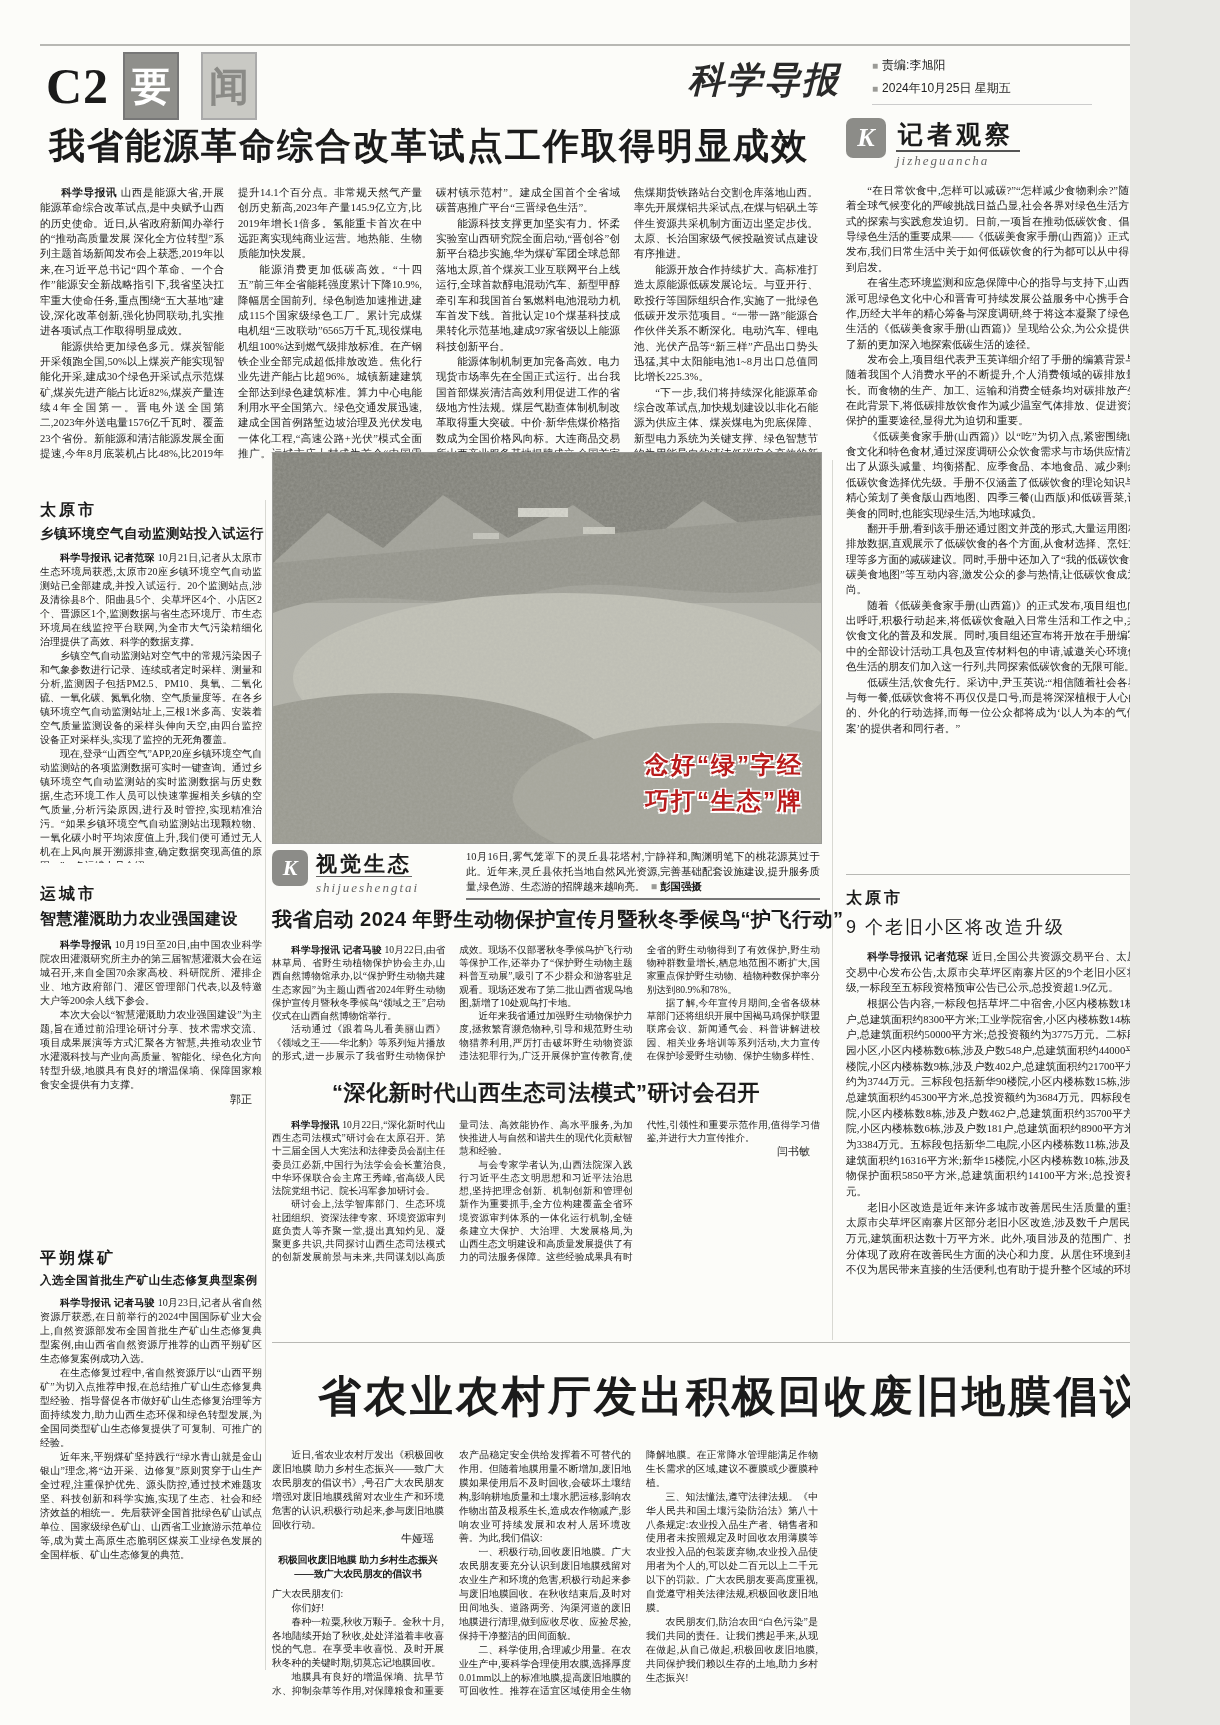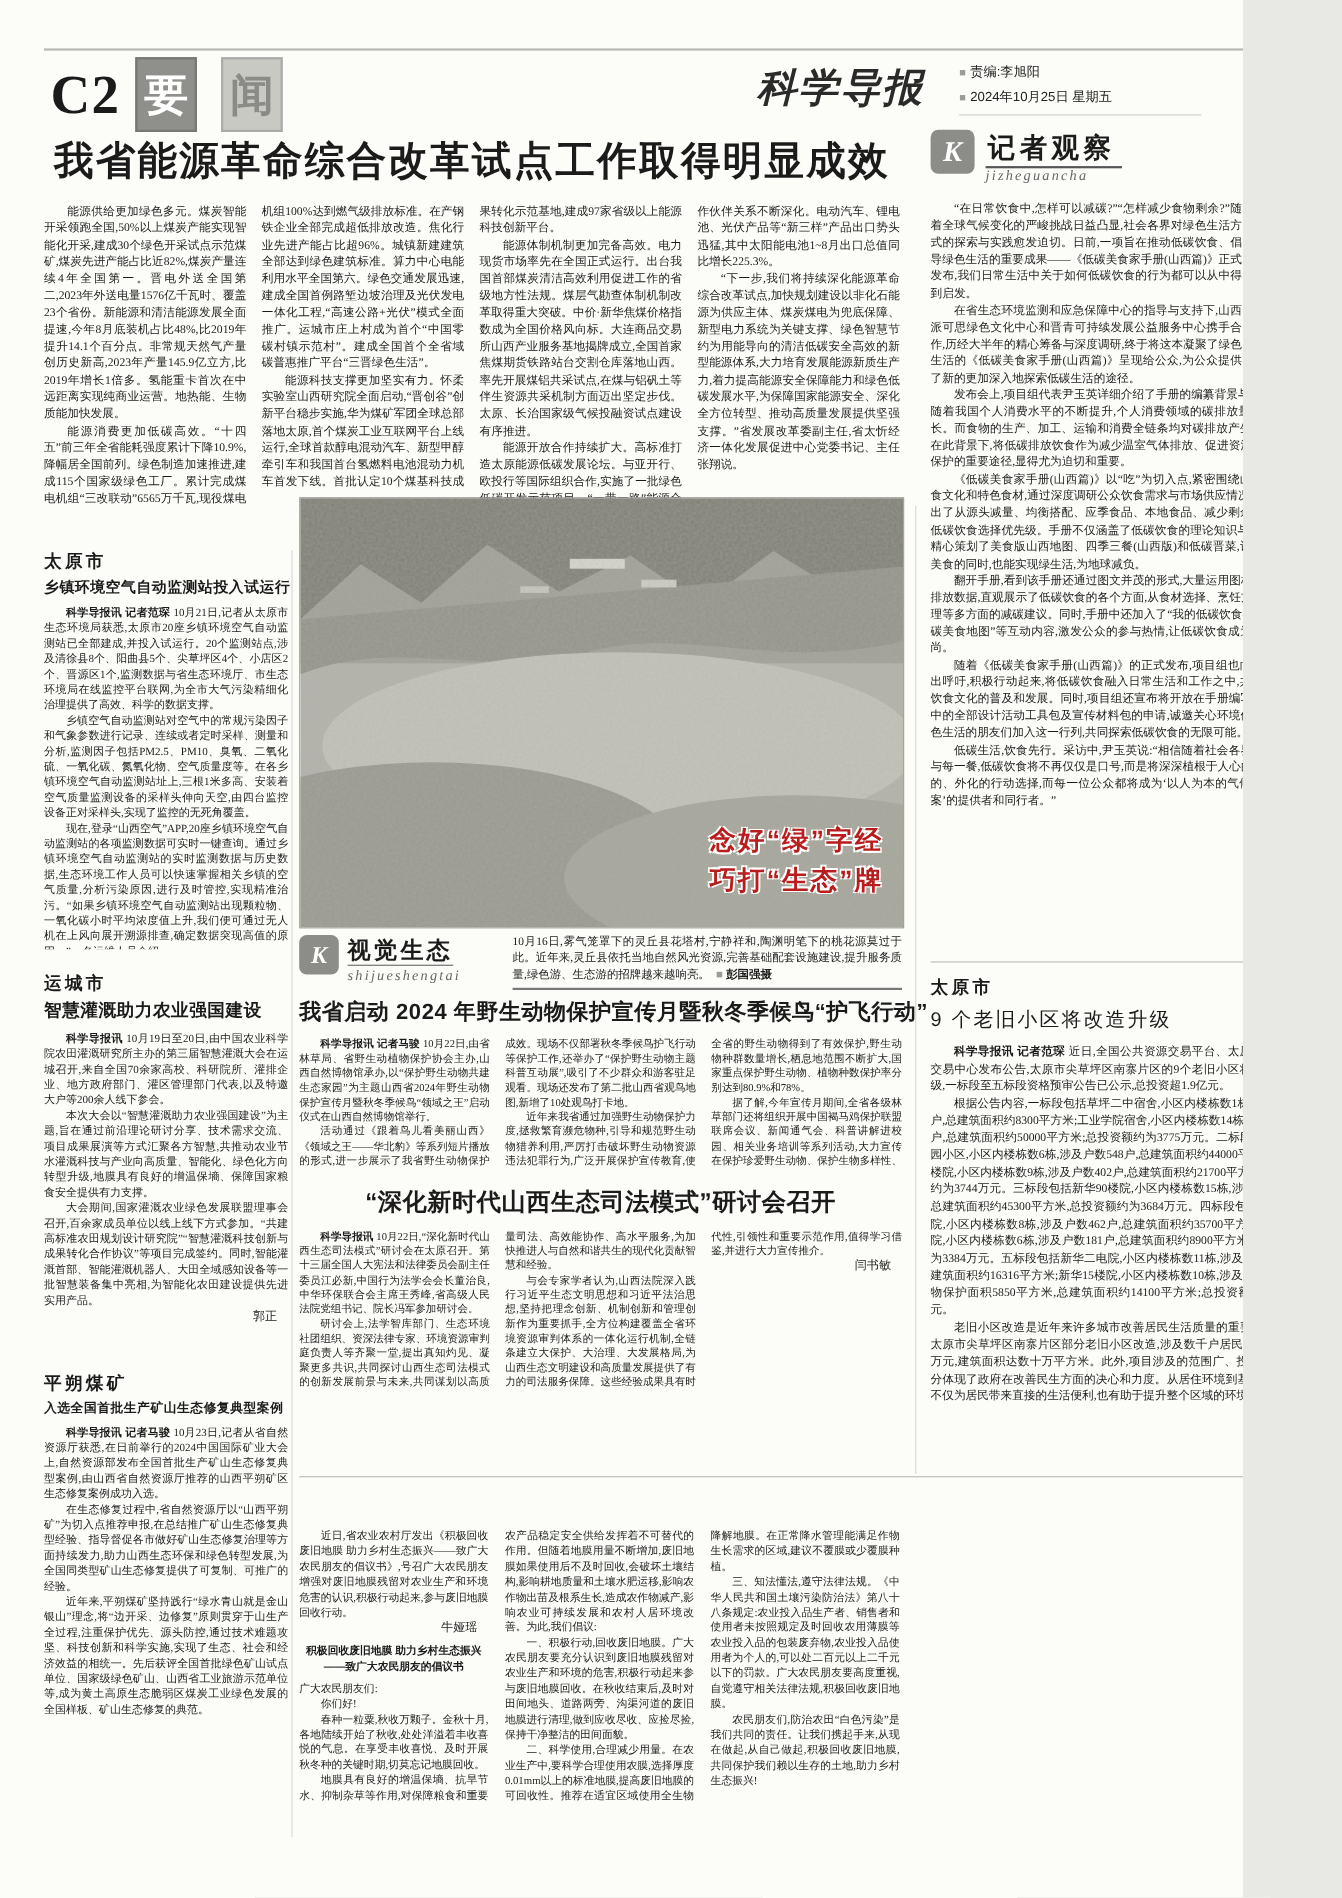--- a/index.html
+++ b/index.html
@@ -107,20 +107,21 @@
       <span class="sq">■</span><span>责编:李旭阳</span>
     </div>
     <div>
       <span class="sq">■</span><span>2024年10月25日 星期五</span>
     </div>
   </div>
 
   <div class="abs" style="left:40px;top:122px;width:778px;">
     <div class="lead-headline">我省能源革命综合改革试点工作取得明显成效</div>
     <div class="lead-body" style="margin-top:14px;position:relative;">
+      <p class="bp"><b class="dl">科学导报讯 </b><span>山西是能源大省,开展能源革命综合改革试点,是中央赋予山西的历史使命。近日,从省政府新闻办举行的“推动高质量发展 深化全方位转型”系列主题首场新闻发布会上获悉,2019年以来,在习近平总书记“四个革命、一个合作”能源安全新战略指引下,我省坚决扛牢重大使命任务,重点围绕“五大基地”建设,深化改革创新,强化协同联动,扎实推进各项试点工作取得明显成效。</span></p>
       <p class="bp">能源供给更加绿色多元。煤炭智能开采领跑全国,50%以上煤炭产能实现智能化开采,建成30个绿色开采试点示范煤矿,煤炭先进产能占比近82%,煤炭产量连续4年全国第一。晋电外送全国第二,2023年外送电量1576亿千瓦时、覆盖23个省份。新能源和清洁能源发展全面提速,今年8月底装机占比48%,比2019年提升14.1个百分点。非常规天然气产量创历史新高,2023年产量145.9亿立方,比2019年增长1倍多。氢能重卡首次在中远距离实现纯商业运营。地热能、生物质能加快发展。</p>
       <p class="bp">能源消费更加低碳高效。“十四五”前三年全省能耗强度累计下降10.9%,降幅居全国前列。绿色制造加速推进,建成115个国家级绿色工厂。累计完成煤电机组“三改联动”6565万千瓦,现役煤电机组100%达到燃气级排放标准。在产钢铁企业全部完成超低排放改造。焦化行业先进产能占比超96%。城镇新建建筑全部达到绿色建筑标准。算力中心电能利用水平全国第六。绿色交通发展迅速,建成全国首例路堑边坡治理及光伏发电一体化工程,“高速公路+光伏”模式全面推广。运城市庄上村成为首个“中国零碳村镇示范村”。建成全国首个全省域碳普惠推广平台“三晋绿色生活”。</p>
       <p class="bp">能源科技支撑更加坚实有力。怀柔实验室山西研究院全面启动,“晋创谷”创新平台稳步实施,华为煤矿军团全球总部落地太原,首个煤炭工业互联网平台上线运行,全球首款醇电混动汽车、新型甲醇牵引车和我国首台氢燃料电池混动力机车首发下线。首批认定10个煤基科技成果转化示范基地,建成97家省级以上能源科技创新平台。</p>
       <p class="bp">能源体制机制更加完备高效。电力现货市场率先在全国正式运行。出台我国首部煤炭清洁高效利用促进工作的省级地方性法规。煤层气勘查体制机制改革取得重大突破。中价·新华焦煤价格指数成为全国价格风向标。大连商品交易所山西产业服务基地揭牌成立,全国首家焦煤期货铁路站台交割仓库落地山西。率先开展煤铝共采试点,在煤与铝矾土等伴生资源共采机制方面迈出坚定步伐。太原、长治国家级气候投融资试点建设有序推进。</p>
       <p class="bp">能源开放合作持续扩大。高标准打造太原能源低碳发展论坛。与亚开行、欧投行等国际组织合作,实施了一批绿色低碳开发示范项目。“一带一路”能源合作伙伴关系不断深化。电动汽车、锂电池、光伏产品等“新三样”产品出口势头迅猛,其中太阳能电池1~8月出口总值同比增长225.3%。</p>
       <p class="bp">“下一步,我们将持续深化能源革命综合改革试点,加快规划建设以非化石能源为供应主体、煤炭煤电为兜底保障、新型电力系统为关键支撑、绿色智慧节约为用能导向的清洁低碳安全高效的新型能源体系,大力培育发展能源新质生产力,着力提高能源安全保障能力和绿色低碳发展水平,为保障国家能源安全、深化全方位转型、推动高质量发展提供坚强支撑。”省发展改革委副主任,省太忻经济一体化发展促进中心党委书记、主任张翔说。</p>
 
     </div>
   </div>
 
@@ -169,21 +170,20 @@
       <p class="bp">现在,登录“山西空气”APP,20座乡镇环境空气自动监测站的各项监测数据可实时一键查询。通过乡镇环境空气自动监测站的实时监测数据与历史数据,生态环境工作人员可以快速掌握相关乡镇的空气质量,分析污染原因,进行及时管控,实现精准治污。“如果乡镇环境空气自动监测站出现颗粒物、一氧化碳小时平均浓度值上升,我们便可通过无人机在上风向展开溯源排查,确定数据突现高值的原因。”一名运维人员介绍。</p>
     </div>
   </div>
 
   <div class="abs" style="left:40px;top:884px;width:222px;">
     <div class="kicker">运城市</div>
     <div class="sec-head" style="font-size:16px;">智慧灌溉助力农业强国建设</div>
     <div class="sec-body" style="height:290px;">
       <p class="bp"><b class="dl">科学导报讯 </b><span>10月19日至20日,由中国农业科学院农田灌溉研究所主办的第三届智慧灌溉大会在运城召开,来自全国70余家高校、科研院所、灌排企业、地方政府部门、灌区管理部门代表,以及特邀大户等200余人线下参会。</span></p>
       <p class="bp">本次大会以“智慧灌溉助力农业强国建设”为主题,旨在通过前沿理论研讨分享、技术需求交流、项目成果展演等方式汇聚各方智慧,共推动农业节水灌溉科技与产业向高质量、智能化、绿色化方向转型升级,地膜具有良好的增温保墒、保障国家粮食安全提供有力支撑。</p>
-      <p class="bp">大会期间,国家灌溉农业绿色发展联盟理事会召开,百余家成员单位以线上线下方式参加。“共建高标准农田规划设计研究院”“智慧灌溉科技创新与成果转化合作协议”等项目完成签约。同时,智能灌溉首部、智能灌溉机器人、大田全域感知设备等一批智慧装备集中亮相,为智能化农田建设提供先进实用产品。</p>
       <p class="bp byline">郭正</p>
     </div>
   </div>
 
   <div class="abs" style="left:40px;top:1248px;width:222px;">
     <div class="kicker">平朔煤矿</div>
     <div class="sec-head" style="font-size:11.6px;">入选全国首批生产矿山生态修复典型案例</div>
     <div class="sec-body" style="height:420px;">
       <p class="bp"><b class="dl">科学导报讯 记者马骏 </b><span>10月23日,记者从省自然资源厅获悉,在日前举行的2024中国国际矿业大会上,自然资源部发布全国首批生产矿山生态修复典型案例,由山西省自然资源厅推荐的山西平朔矿区生态修复案例成功入选。</span></p>
       <p class="bp">在生态修复过程中,省自然资源厅以“山西平朔矿”为切入点推荐申报,在总结推广矿山生态修复典型经验、指导督促各市做好矿山生态修复治理等方面持续发力,助力山西生态环保和绿色转型发展,为全国同类型矿山生态修复提供了可复制、可推广的经验。</p>
@@ -249,20 +249,21 @@
       <p class="bp"><b class="dl">科学导报讯 </b><span>10月22日,“深化新时代山西生态司法模式”研讨会在太原召开。第十三届全国人大宪法和法律委员会副主任委员江必新,中国行为法学会会长董治良,中华环保联合会主席王秀峰,省高级人民法院党组书记、院长冯军参加研讨会。</span></p>
       <p class="bp">研讨会上,法学智库部门、生态环境社团组织、资深法律专家、环境资源审判庭负责人等齐聚一堂,提出真知灼见、凝聚更多共识,共同探讨山西生态司法模式的创新发展前景与未来,共同谋划以高质量司法、高效能协作、高水平服务,为加快推进人与自然和谐共生的现代化贡献智慧和经验。</p>
       <p class="bp">与会专家学者认为,山西法院深入践行习近平生态文明思想和习近平法治思想,坚持把理念创新、机制创新和管理创新作为重要抓手,全方位构建覆盖全省环境资源审判体系的一体化运行机制,全链条建立大保护、大治理、大发展格局,为山西生态文明建设和高质量发展提供了有力的司法服务保障。这些经验成果具有时代性,引领性和重要示范作用,值得学习借鉴,并进行大力宣传推介。</p>
       <p class="bp byline">闫书敏</p>
     </div>
   </div>
 
   <div class="abs rule" style="left:272px;top:1342px;width:920px;height:1px;"></div>
 
   <div class="abs" style="left:272px;top:1368px;width:920px;">
+    <div class="rec-headline">省农业农村厅发出积极回收废旧地膜倡议</div>
     <div class="rec-body" style="margin-top:22px;">
       <p class="bp"><span>近日,省农业农村厅发出《积极回收废旧地膜 助力乡村生态振兴——致广大农民朋友的倡议书》,号召广大农民朋友增强对废旧地膜残留对农业生产和环境危害的认识,积极行动起来,参与废旧地膜回收行动。</span></p>
       <p class="bp byline">牛娅瑶</p>
       <p class="bp rec-sub">积极回收废旧地膜 助力乡村生态振兴</p>
       <p class="bp rec-sub2">——致广大农民朋友的倡议书</p>
       <p class="bp no-indent">广大农民朋友们:</p>
       <p class="bp half-indent">你们好!</p>
       <p class="bp">春种一粒粟,秋收万颗子。金秋十月,各地陆续开始了秋收,处处洋溢着丰收喜悦的气息。在享受丰收喜悦、及时开展秋冬种的关键时期,切莫忘记地膜回收。</p>
       <p class="bp">地膜具有良好的增温保墒、抗旱节水、抑制杂草等作用,对保障粮食和重要农产品稳定安全供给发挥着不可替代的作用。但随着地膜用量不断增加,废旧地膜如果使用后不及时回收,会破坏土壤结构,影响耕地质量和土壤水肥运移,影响农作物出苗及根系生长,造成农作物减产,影响农业可持续发展和农村人居环境改善。为此,我们倡议:</p>
       <p class="bp">一、积极行动,回收废旧地膜。广大农民朋友要充分认识到废旧地膜残留对农业生产和环境的危害,积极行动起来参与废旧地膜回收。在秋收结束后,及时对田间地头、道路两旁、沟渠河道的废旧地膜进行清理,做到应收尽收、应捡尽捡,保持干净整洁的田间面貌。</p>

